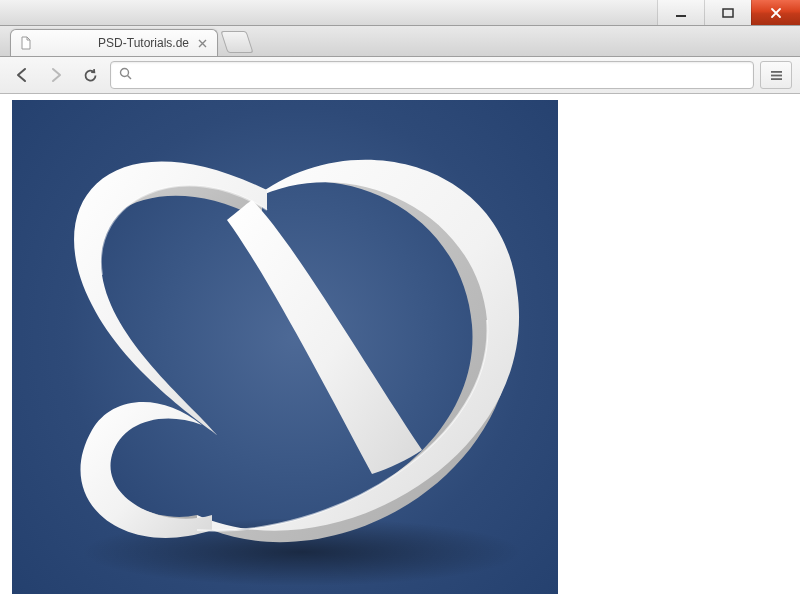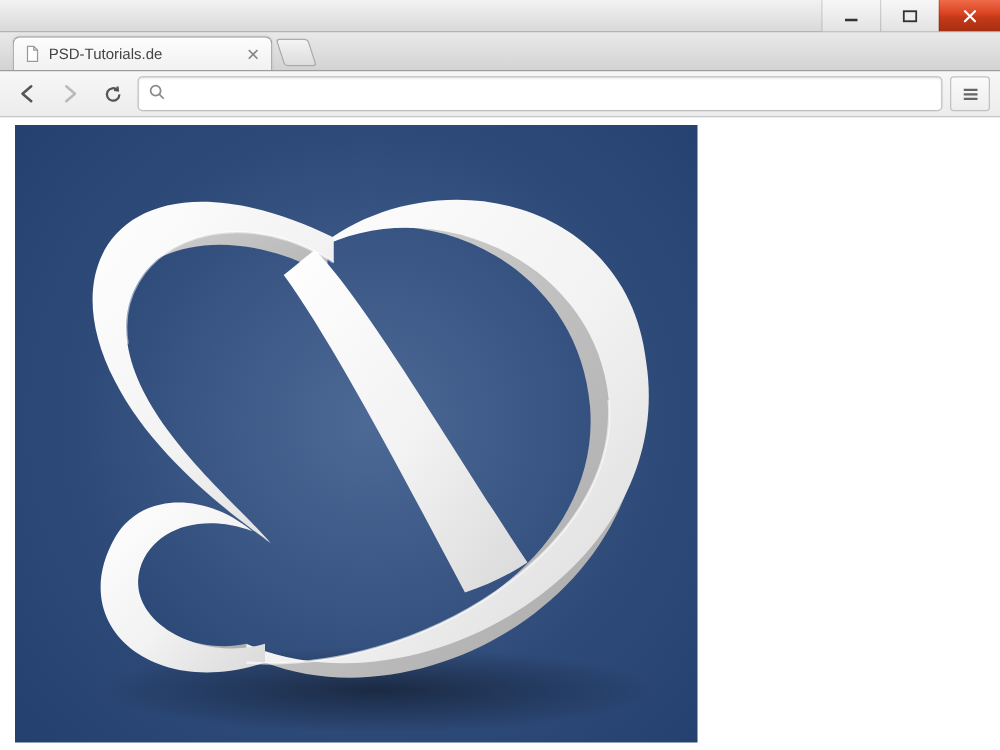--- a/index.html
+++ b/index.html
@@ -60,20 +60,21 @@
     border: 1px solid #9e9e9e;
     border-bottom: none;
     border-top-left-radius: 6px;
     border-top-right-radius: 6px;
     display: flex;
     align-items: center;
     padding: 0 8px 0 8px;
     gap: 6px;
     position: relative;
     box-shadow: 0 -1px 2px rgba(0,0,0,0.05);
+    text-align: right;
   }
   .tab .favicon {
     width: 14px; height: 14px;
     color: #9a9a9a;
   }
   .tab .title {
     flex: 1;
     color: #444;
     white-space: nowrap;
     overflow: hidden;

